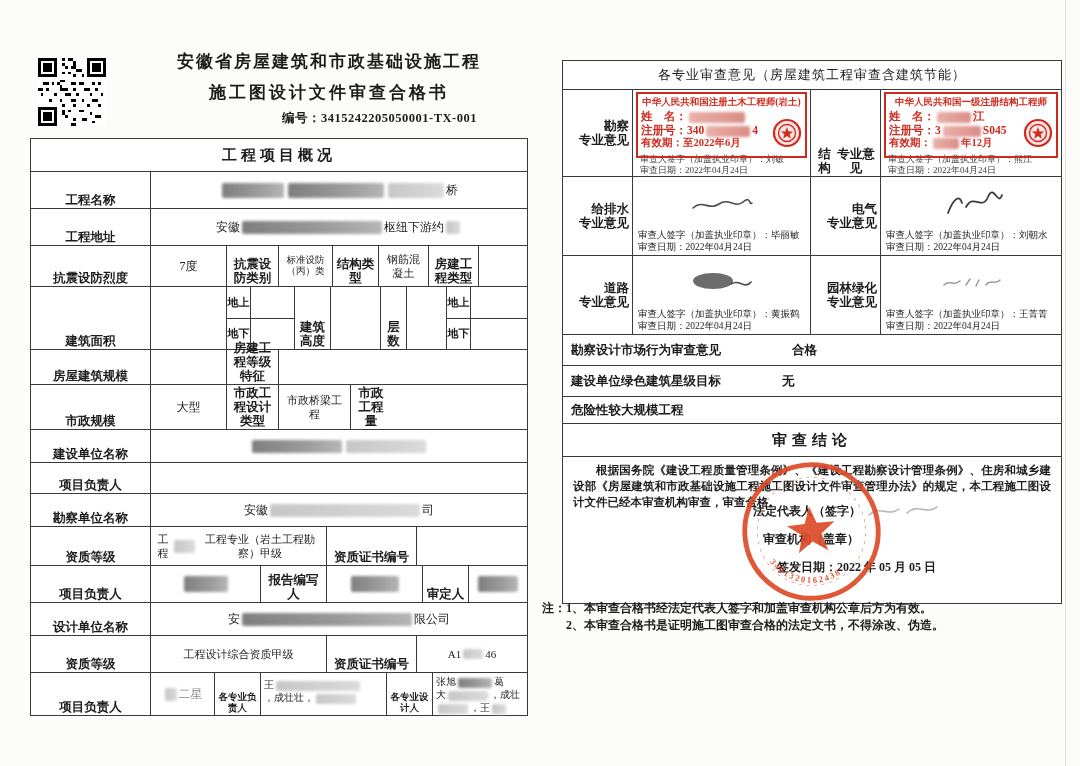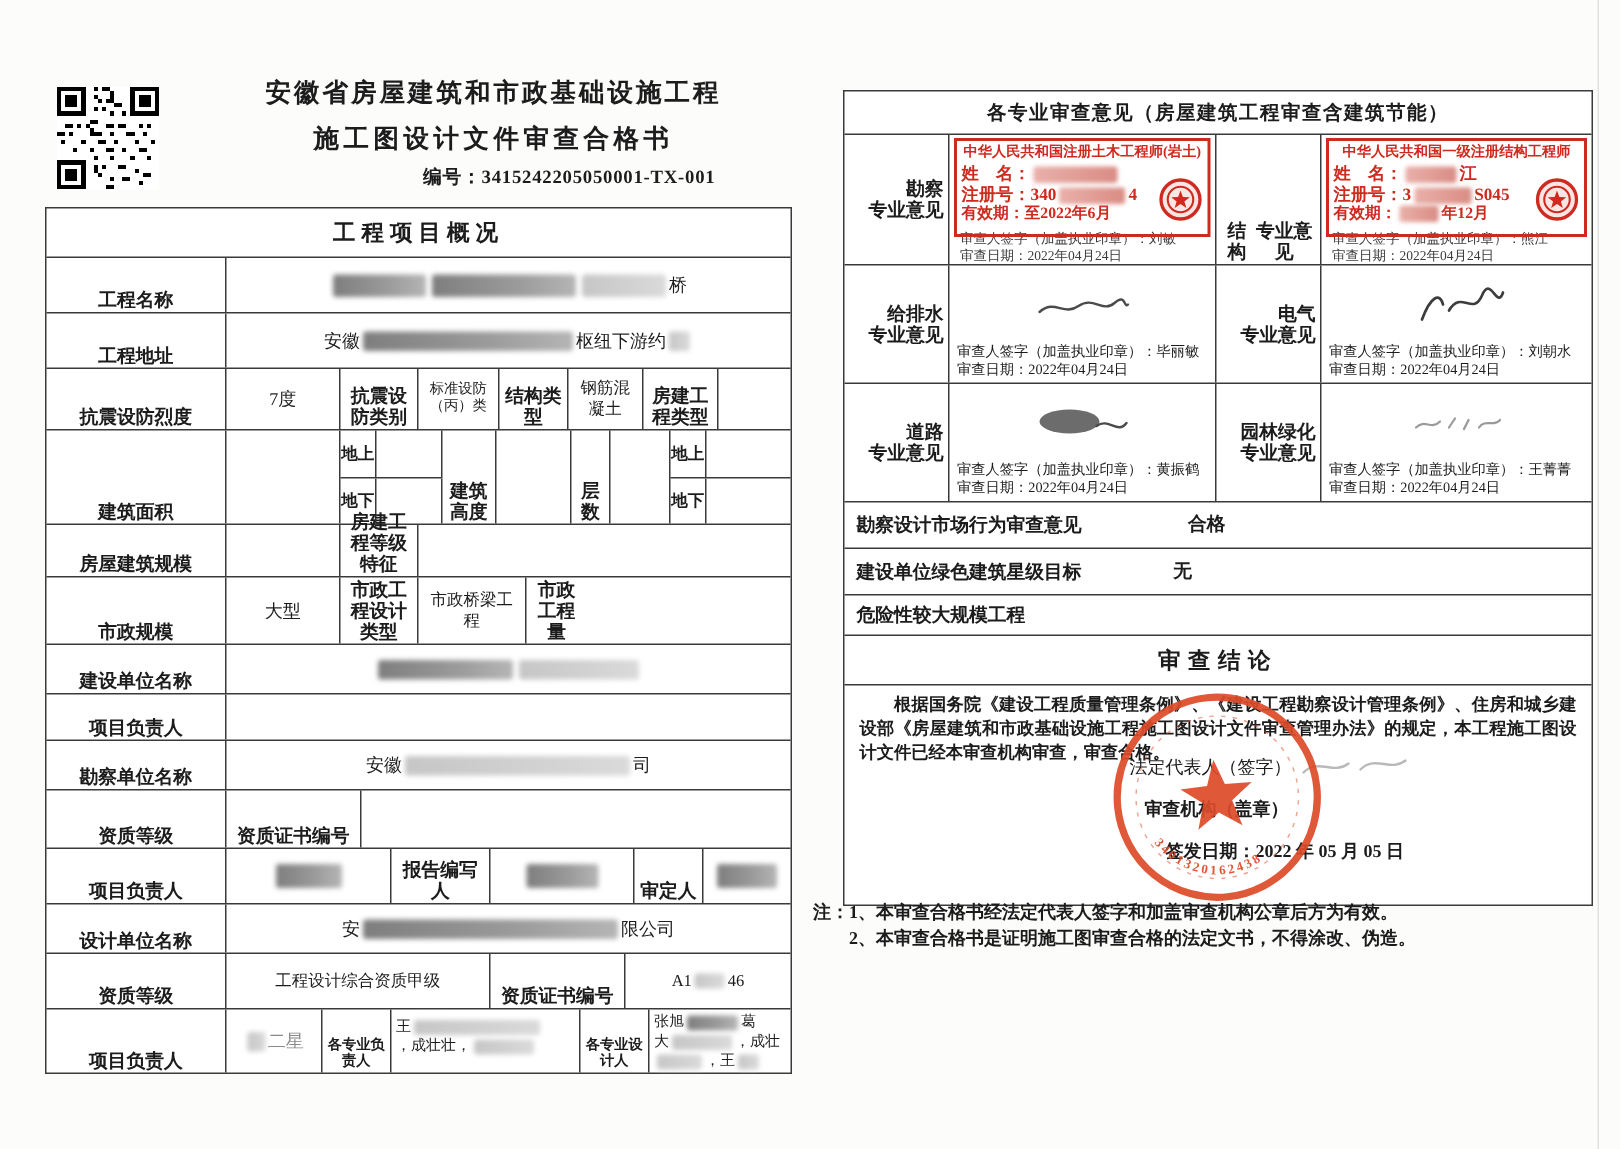--- a/index.html
+++ b/index.html
@@ -40,21 +40,21 @@
   .stack{display:flex;flex-direction:column;align-self:stretch;flex:0 0 auto;padding:0;}
   .stack>div{flex:1;display:flex;}
   .stack>div:first-child{border-bottom:1px solid #3a3a3a;}
   .stack .sc{display:flex;align-items:center;justify-content:center;font-size:11px;font-weight:bold;
              border-right:1px solid #3a3a3a;box-sizing:border-box;}
   .stack .sv{flex:1;border-right:1px solid #3a3a3a;box-sizing:border-box;}
   .stack.endcap .sv{border-right:none;}
 
   
   .rt-title{height:28px;display:flex;align-items:center;justify-content:center;
-            font-size:13px;font-weight:bold;border-bottom:1px solid #3a3a3a;letter-spacing:1px;}
+            font-size:13px;font-weight:normal;border-bottom:1px solid #3a3a3a;letter-spacing:1px;}
   .opcell{flex-direction:column;justify-content:flex-end;align-items:stretch;padding:2px 5px;}
   .sigzone{flex:1;display:flex;align-items:center;justify-content:center;}
   .signline{font-size:9.5px;line-height:12px;text-align:left;}
   .stampcell{position:relative;}
   .stampbox{position:absolute;left:3px;right:3px;top:2px;height:66px;border:2.5px solid #cf2a1f;
             color:#cf2a1f;z-index:2;padding:1px 3px;box-sizing:border-box;text-align:left;}
   .stampbox .st{font-size:9.5px;font-weight:bold;text-align:center;white-space:nowrap;letter-spacing:0;}
   .stampbox .sl{font-size:11.5px;font-weight:bold;line-height:14px;white-space:nowrap;}
   .stampbox .sv2{font-size:10.5px;font-weight:bold;line-height:12px;white-space:nowrap;}
   .stampbox .emb{position:absolute;right:3px;top:24px;}
@@ -62,21 +62,21 @@
          background:linear-gradient(90deg,#e9b0aa,#d98c84);vertical-align:middle;margin:0 2px;}
   .under{position:absolute;left:7px;bottom:1px;z-index:1;font-size:9px;line-height:10.5px;color:#3b3b3b;
          text-align:left;white-space:nowrap;}
 
   .rowlab{font-weight:bold;font-size:12.5px;padding-left:8px;display:flex;align-items:center;}
   .absval{position:absolute;left:45%;top:50%;transform:translateY(-50%);font-weight:bold;font-size:12.5px;}
 
   .concl-body{position:relative;height:146px;}
   .concl-p{margin:5px 10px 0 10px;font-size:11.5px;line-height:16px;text-indent:2em;text-align:justify;font-weight:bold;}
   .seal{position:absolute;left:176px;top:2px;z-index:2;opacity:.92;transform:rotate(-6deg);}
-  .legal{position:absolute;left:190px;top:46px;font-size:12px;font-weight:normal;z-index:1;}
+  .legal{position:absolute;left:190px;top:46px;font-size:12px;font-weight:bold;z-index:1;}
   .org{position:absolute;left:200px;top:74px;font-size:12px;font-weight:bold;z-index:1;}
   .sdate{position:absolute;left:214px;top:102px;font-size:12px;font-weight:bold;z-index:1;}
   .faintsig{position:absolute;left:300px;top:40px;z-index:1;}
 
   .notes{position:absolute;left:-20px;top:540px;width:540px;font-size:12px;line-height:17px;font-weight:bold;}
   .notes .n2{margin-left:24px;}
 </style>
 </head>
 <body>
 
@@ -251,20 +251,25 @@
       <div class="td th" style="width:120px">勘察单位名称</div>
       <div class="td last" style="flex:1">
         <span>安徽</span>
         <span class="r rl" style="width:150px"></span>
         <span>司</span>
       </div>
     </div>
 
     <div class="tr" style="height:38px">
       <div class="td th" style="width:120px">资质等级</div>
+      <div class="td" style="width:176px;font-size:11px">
+        <span>工程</span>
+          <span class="r rl" style="width:26px"></span>
+          <span>工程专业（岩土工程勘察）甲级</span>
+      </div>
       <div class="td th" style="width:90px">资质证书编号</div>
       <div class="td last" style="flex:1"></div>
     </div>
 
     <div class="tr" style="height:36px">
       <div class="td th" style="width:120px">项目负责人</div>
       <div class="td" style="width:110px">
           <span class="r rd" style="width:44px;height:16px"></span>
         </div>
       <div class="td th" style="width:66px">报告编写人</div>

